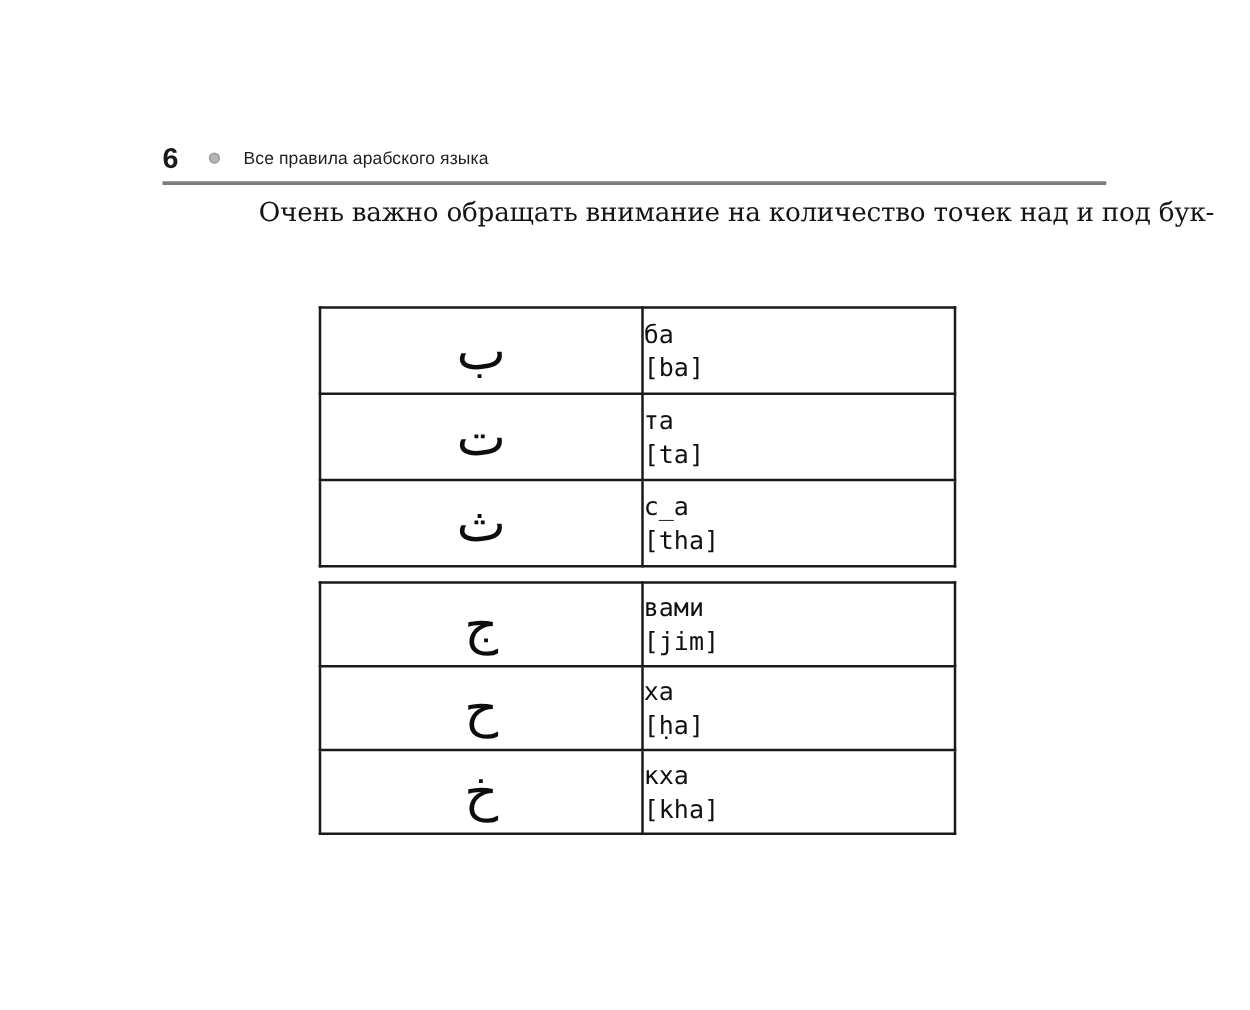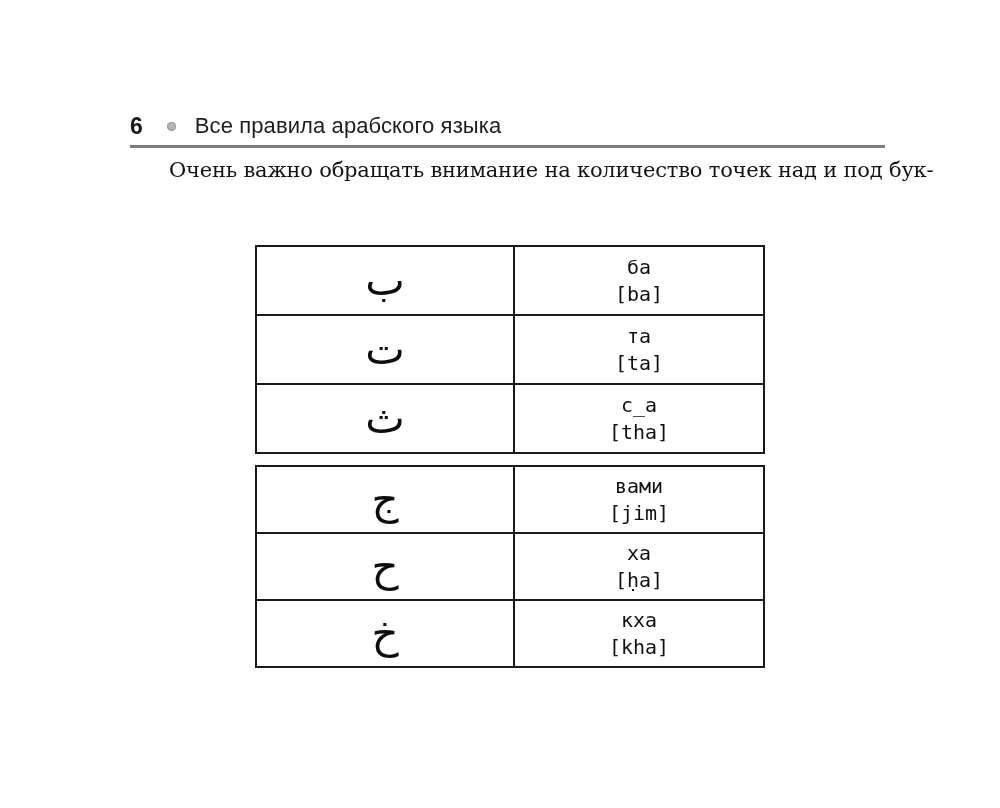--- a/index.html
+++ b/index.html
@@ -31,21 +31,21 @@
     border-radius: 50%;
     background: #b5b5b5;
     box-shadow: inset 0 0 0 1.5px #a3a3a3;
     margin-left: 24px;
     margin-right: 19px;
     flex: 0 0 auto;
   }
   .chapter-title {
     font-family: "Liberation Sans", sans-serif;
     font-weight: 400;
-    font-size: 22px;
+    font-size: 14px;
     line-height: 26px;
     color: #1d1d1d;
     letter-spacing: 0.1px;
   }
   .head-rule {
     position: absolute;
     left: 130px; top: 145px;
     width: 755px; height: 3px;
     background: #7d7d7d;
   }
@@ -54,21 +54,21 @@
   .intro {
     position: absolute;
     left: 130px; top: 156px;
     width: 790px;
     font-family: "DejaVu Serif", "Liberation Serif", serif;
     font-size: 21px;
     line-height: 28px;
     color: #141414;
     letter-spacing: -0.2px;
   }
-  .intro .line { white-space: nowrap; }
+  .intro .line { white-space: nowrap; margin-left: 38px; }
   .intro .line.first { padding-left: 39px; }
 
   
   .tables-wrap {
     position: absolute;
     left: 255px; top: 245px;
     width: 508px;
   }
   table.letters {
     border-collapse: collapse;
@@ -88,21 +88,20 @@
 
   td.cell-letter {
     text-align: center;
     font-family: "DejaVu Sans", sans-serif;
     font-size: 42px;
     line-height: 1;
     color: #0d0d0d;
     padding-top: 4px;
   }
   td.cell-name {
-    text-align: center;
     font-family: "DejaVu Sans Mono", "DejaVu Sans", monospace;
     font-size: 20px;
     line-height: 27px;
     color: #101010;
   }
 </style>
 </head>
 <body>
 
 <div class="header">

